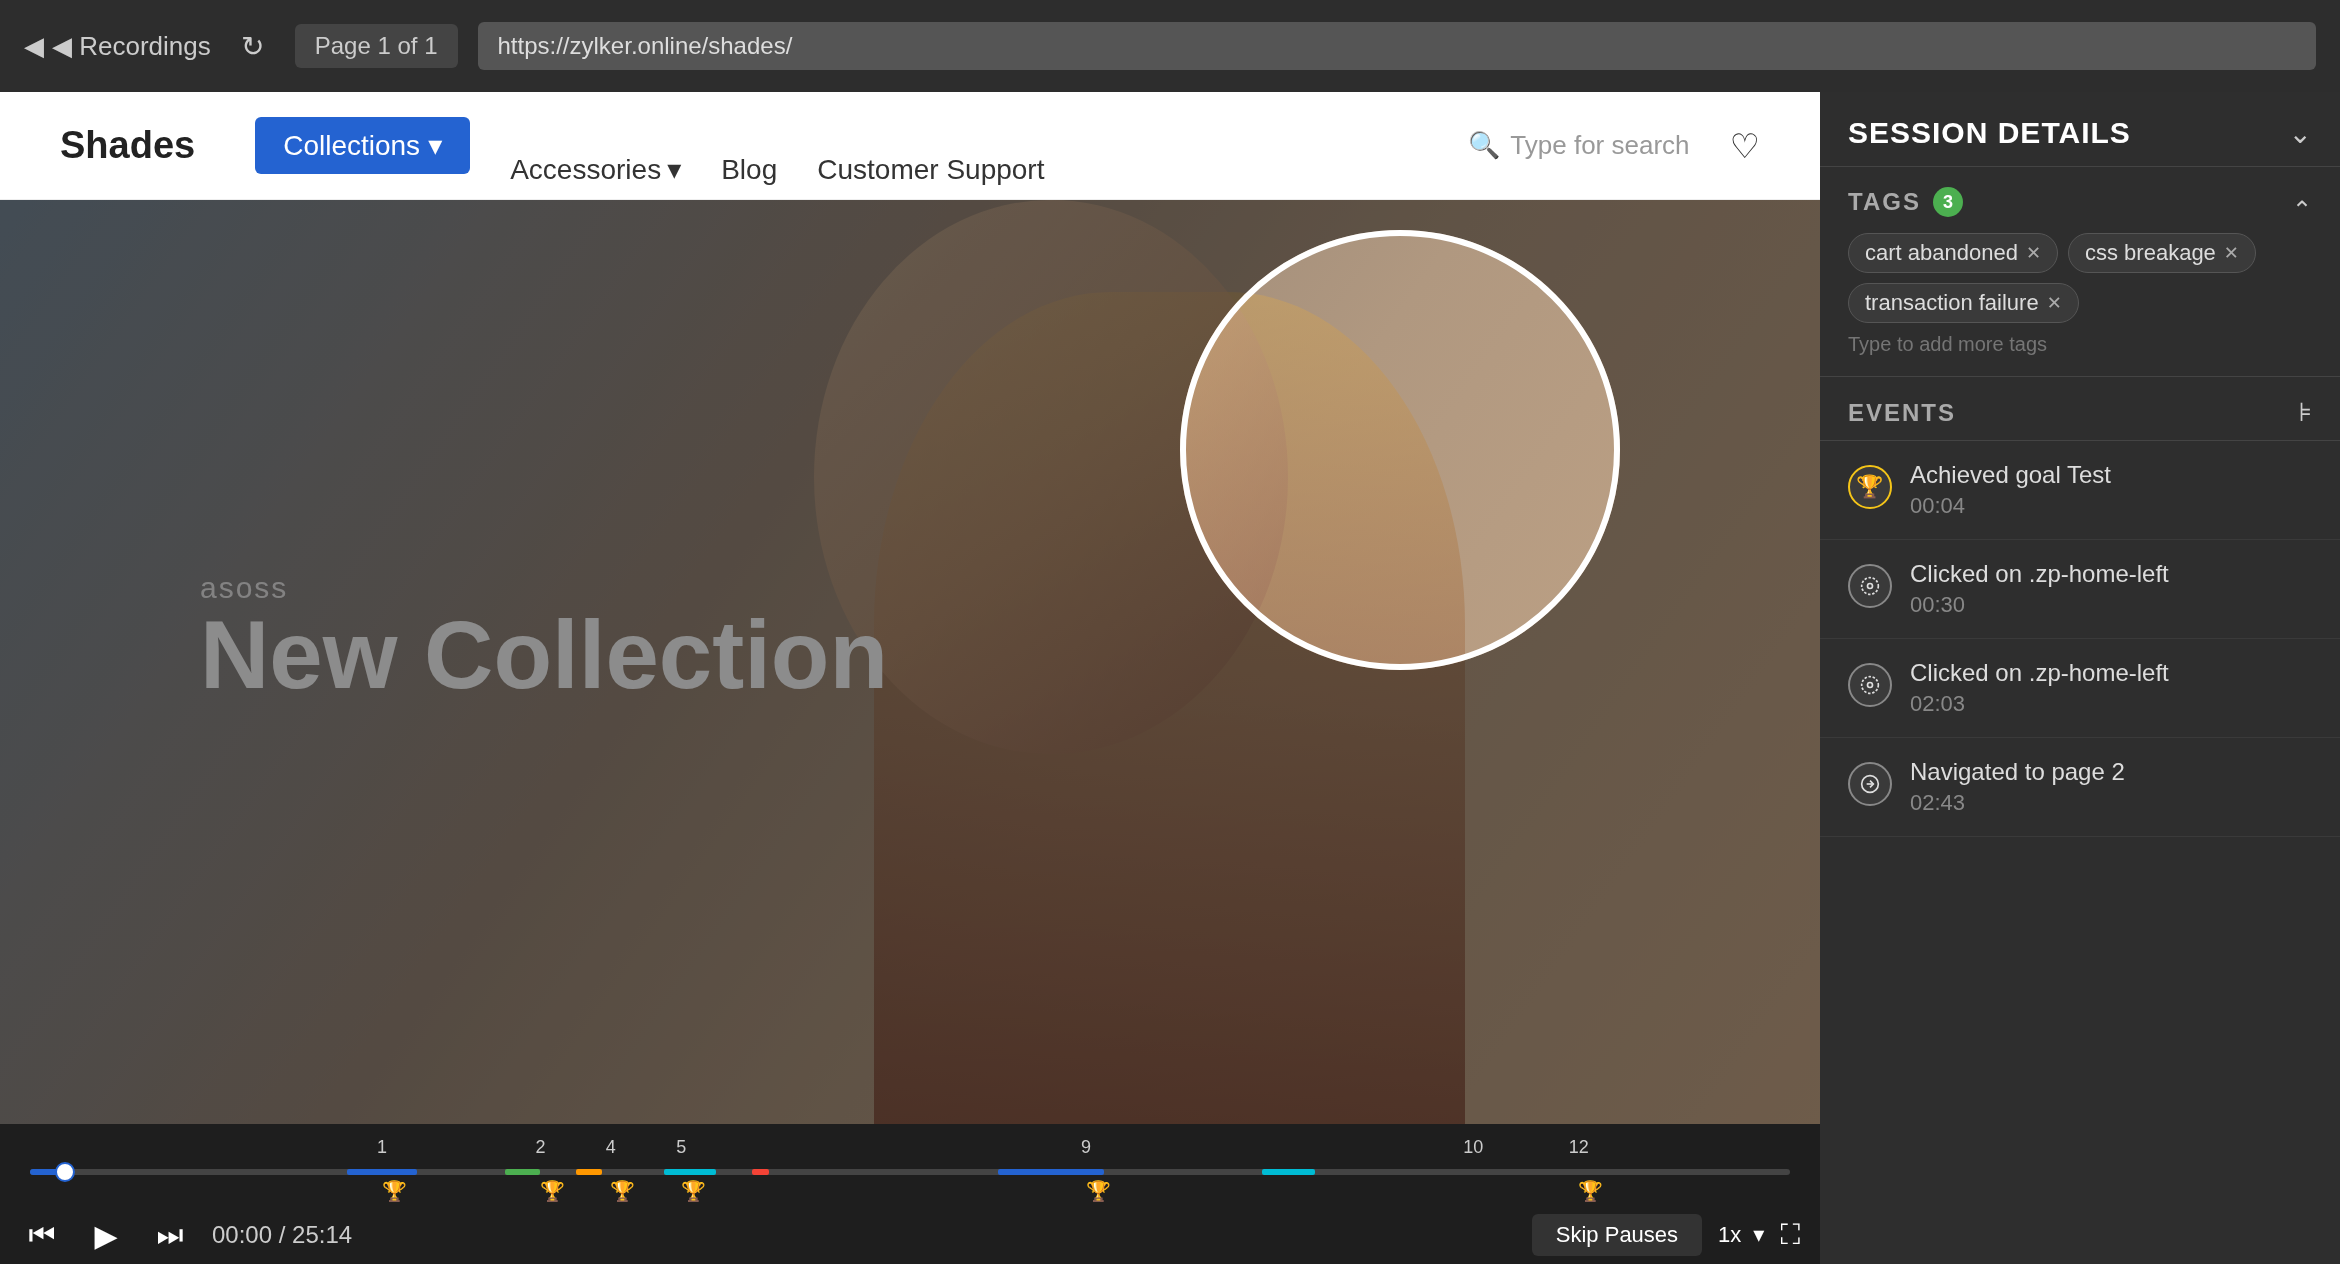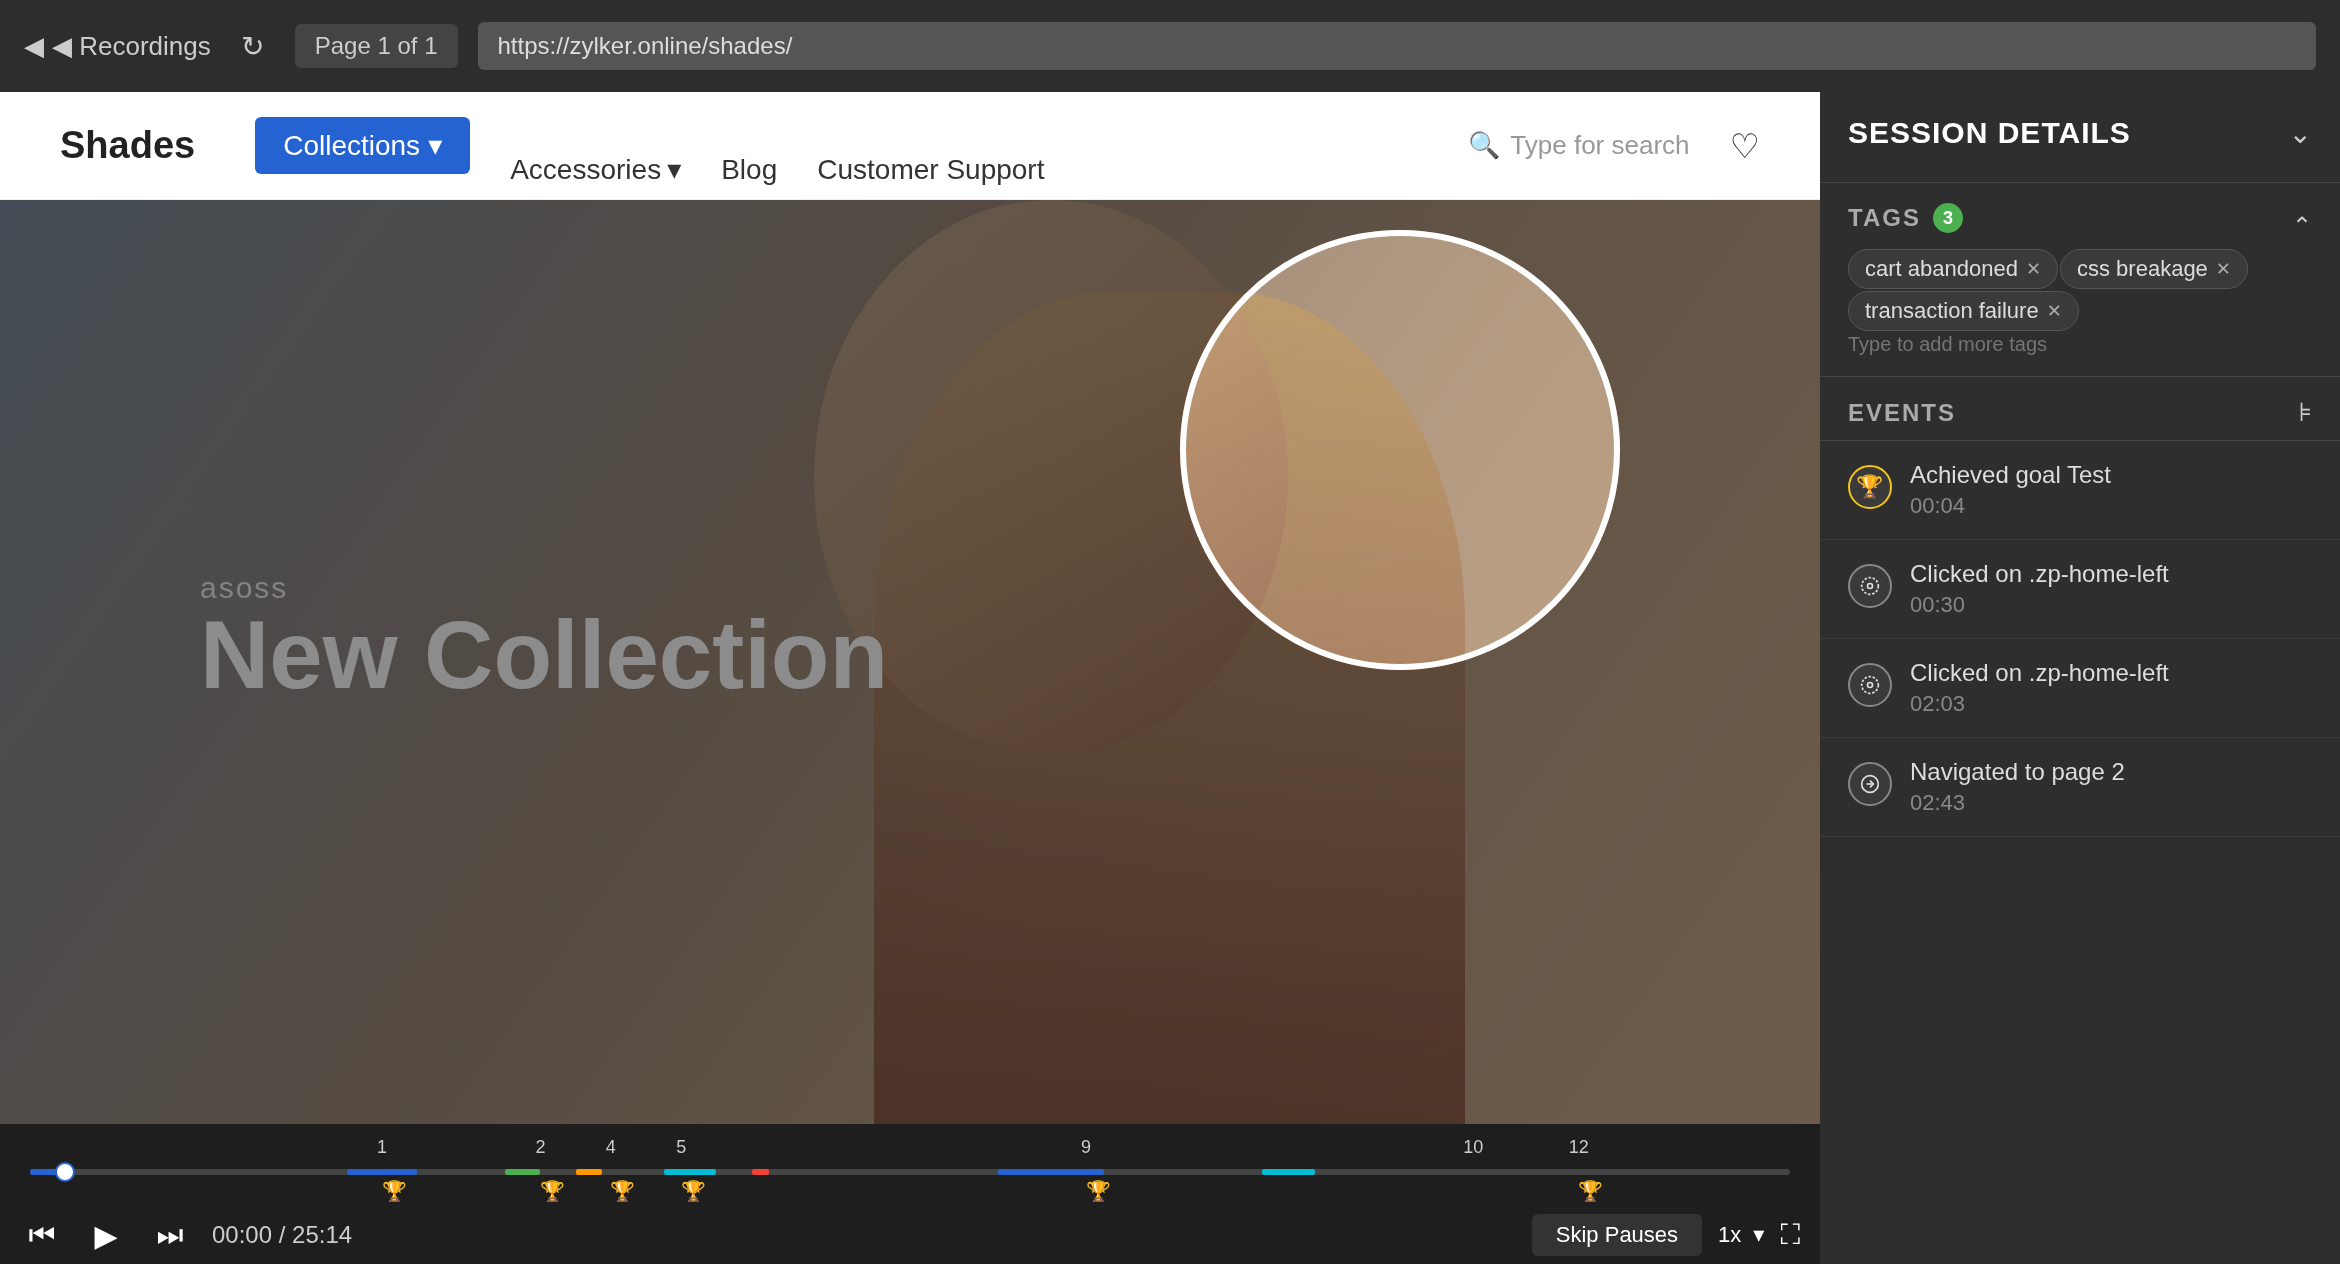--- a/index.html
+++ b/index.html
@@ -243,21 +243,21 @@
       flex-direction: column;
       overflow: hidden;
       flex-shrink: 0;
     }
 
     
     .panel-header {
       display: flex;
       align-items: flex-end;
       justify-content: space-between;
-      padding: 24px 28px 32px;
+      padding: 24px 28px 16px;
       border-bottom: 1px solid #444;
     }
     .panel-title {
       color: white;
       font-size: 30px;
       font-weight: 600;
       letter-spacing: 1px;
     }
     .panel-collapse {
       color: #ccc;
@@ -287,21 +287,21 @@
       color: white;
       border-radius: 50%;
       width: 30px; height: 30px;
       display: flex; align-items: center; justify-content: center;
       font-size: 18px;
       font-weight: 700;
     }
     .tags-row {
       display: flex;
       flex-wrap: wrap;
-      gap: 2px;
+      gap: 10px;
       align-items: flex-end;
     }
     .tag-chip {
       background: #3a3a3a;
       border: 1px solid #555;
       border-radius: 20px;
       color: #ddd;
       padding: 6px 16px;
       font-size: 22px;
       display: flex;

